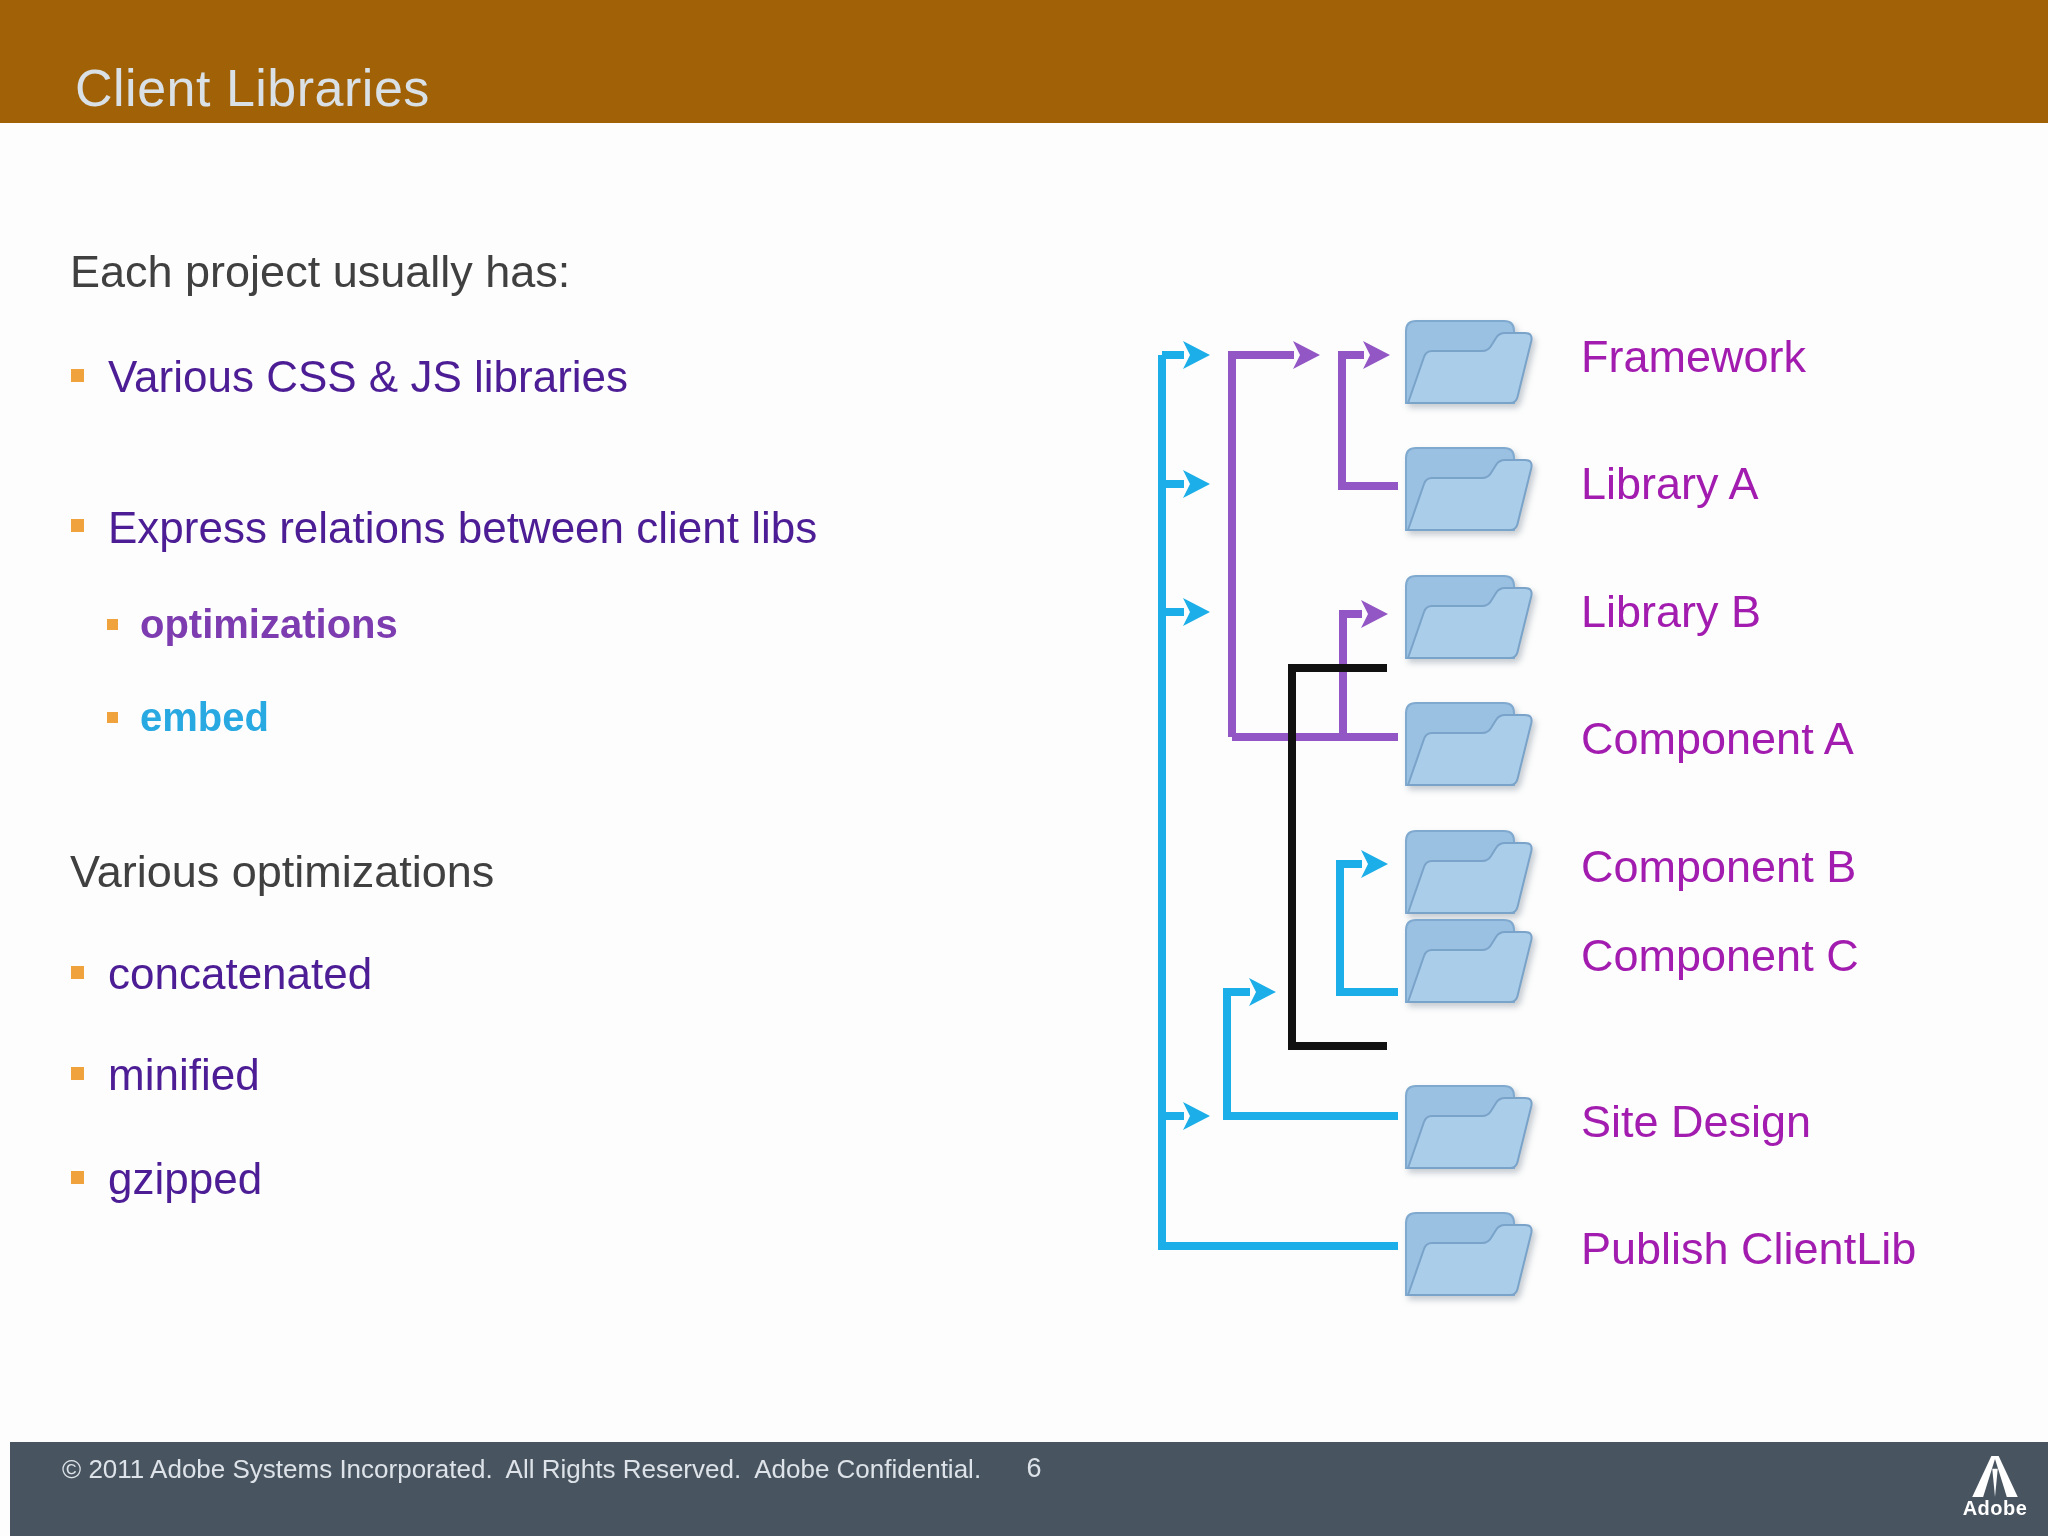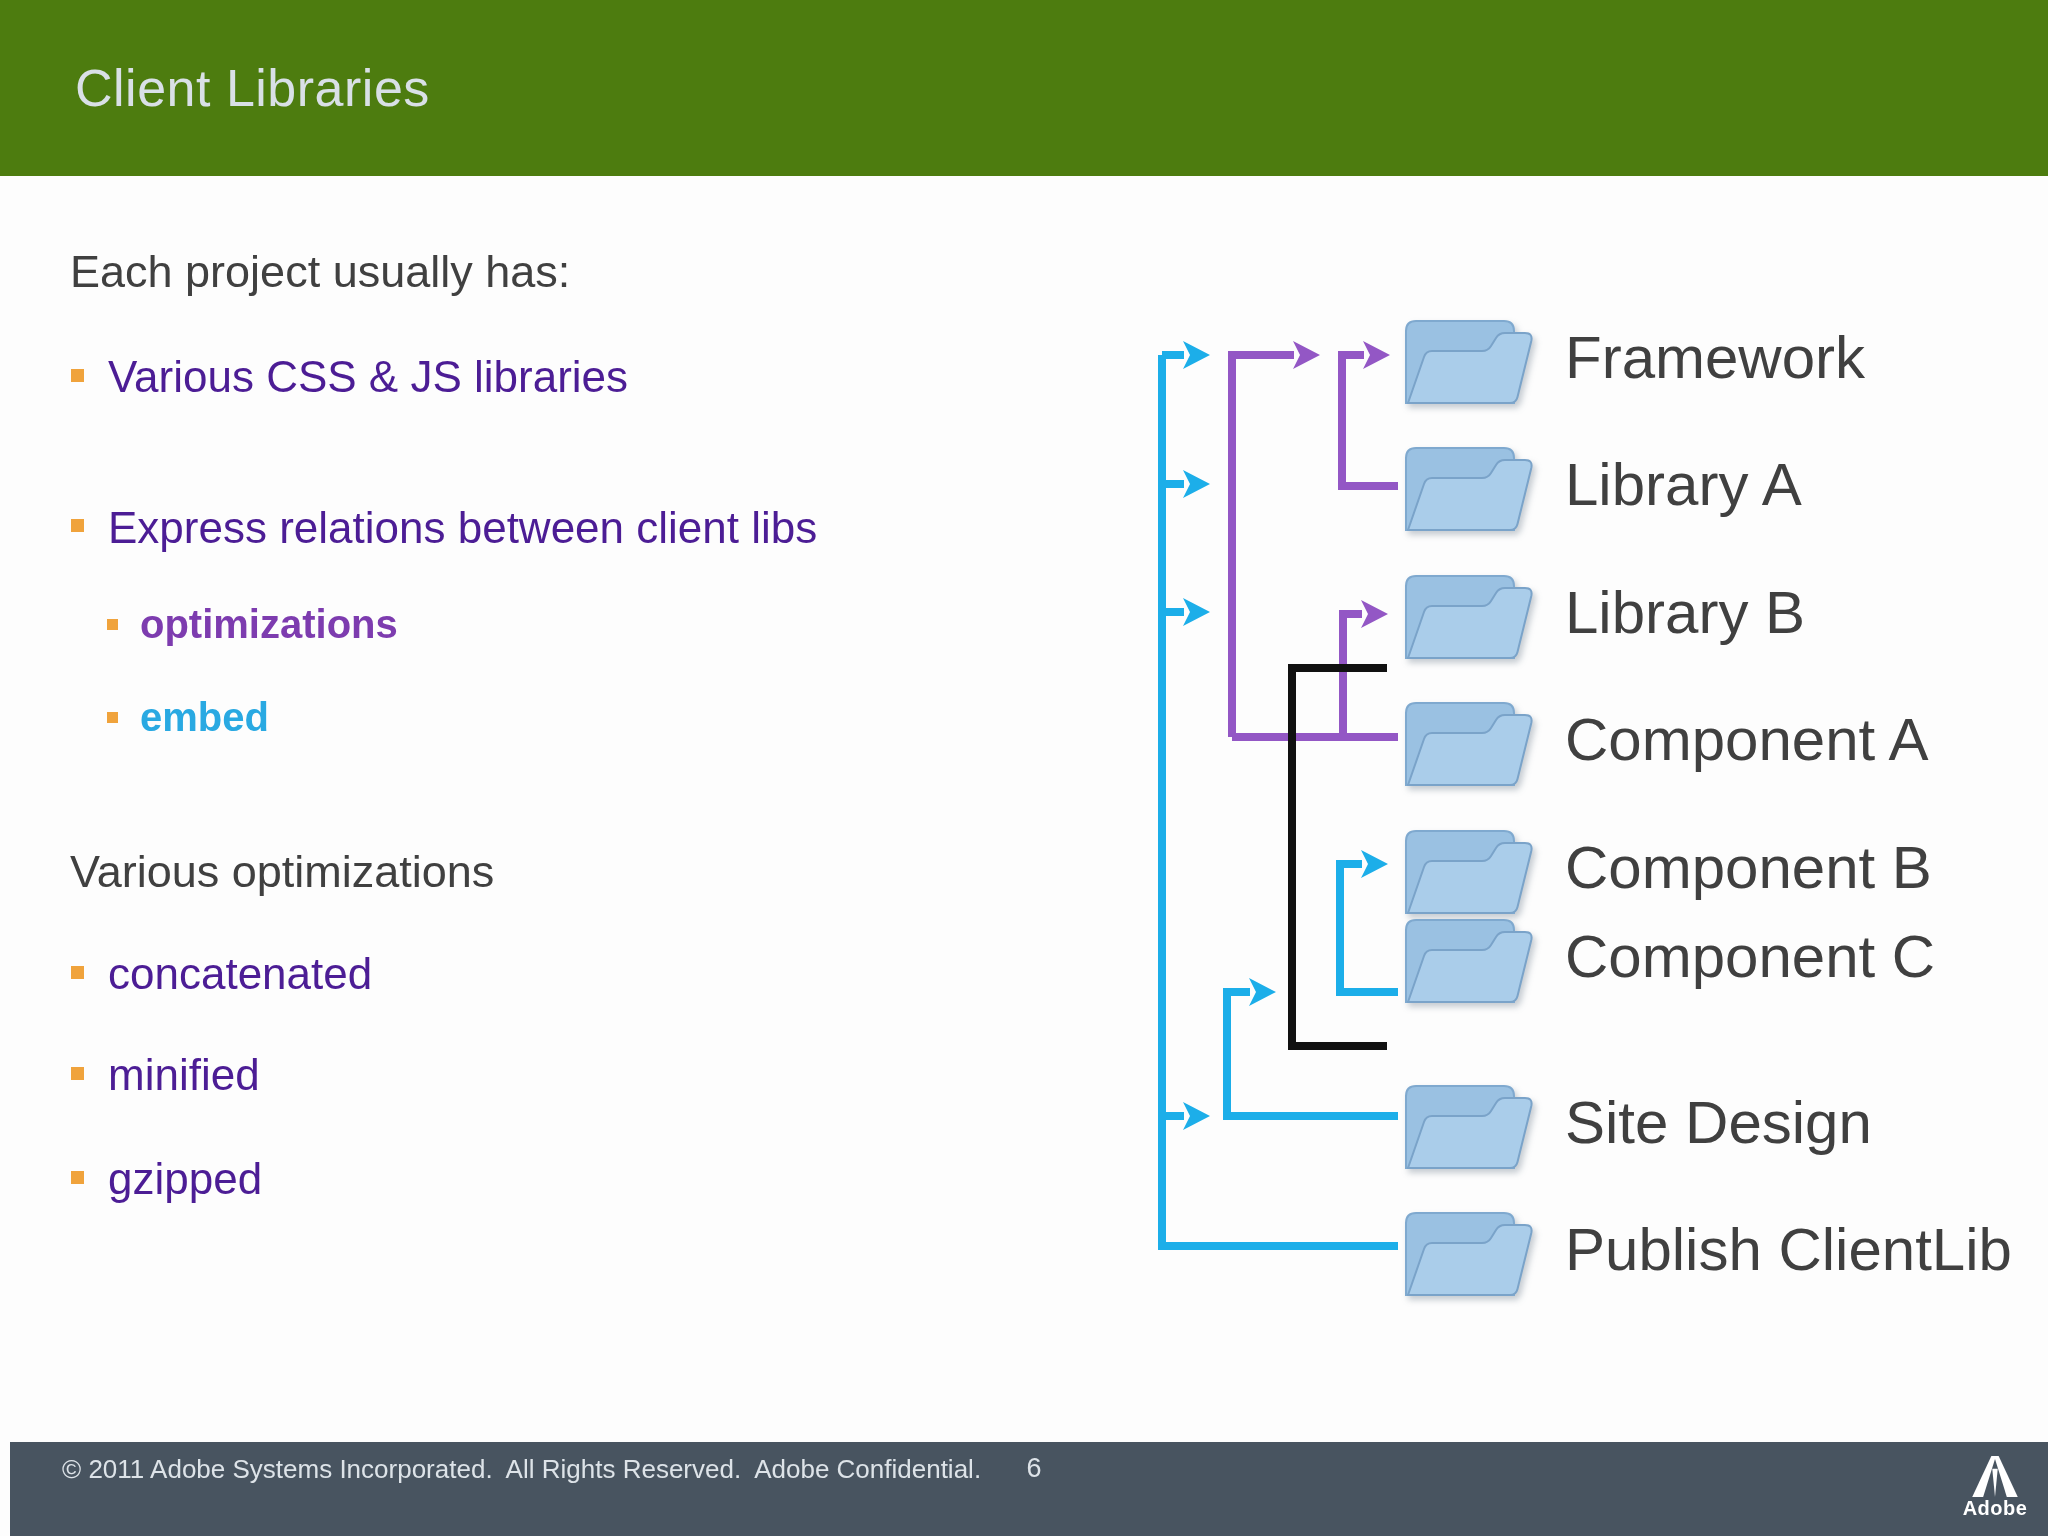--- a/index.html
+++ b/index.html
@@ -1,34 +1,34 @@
 <!DOCTYPE html>
 <html><head>
 <meta charset="utf-8">
 <style>
   html,body{margin:0;padding:0;background:#ffffff;}
   .slide{position:relative;width:2048px;height:1536px;background:#fdfdfd;overflow:hidden;
          font-family:"Liberation Sans",sans-serif;}
   
-  .hdr{position:absolute;left:0;top:0;width:100%;height:176px;background:#4d7c0f;}
+  .hdr{position:absolute;left:0;top:0;width:100%;height:123px;background:#a16207;}
   .title{position:absolute;left:75px;top:58px;font-size:52px;font-weight:400;
          color:#d9e0e6;letter-spacing:.5px;white-space:nowrap;}
   
   .h0{position:absolute;left:70px;font-size:45px;color:#404040;white-space:nowrap;}
   .li1{position:absolute;left:108px;font-size:44px;color:#4c1d95;white-space:nowrap;}
   .sq1{position:absolute;left:71px;width:13px;height:13px;background:#f0a33c;}
   .li2{position:absolute;left:140px;font-size:40px;font-weight:bold;white-space:nowrap;}
   .sq2{position:absolute;left:107px;width:11px;height:11px;background:#f0a33c;}
   .purple{color:#7d3caf;}
   .cyan{color:#29a9e2;}
   
   .lines{position:absolute;left:0;top:0;width:2048px;height:1536px;pointer-events:none;}
   .node{position:absolute;left:1396px;height:100px;display:flex;align-items:center;gap:24px;}
   .node .ficon{width:145px;height:100px;flex:none;filter:drop-shadow(3px 4px 3px rgba(70,90,110,.30));}
-  .nlabel{font-size:60px;color:#404040;white-space:nowrap;}
+  .nlabel{font-size:45px;color:#a21caf;white-space:nowrap;margin-left:16px;}
   .node.bold .nlabel{font-weight:normal;}
   
   .ftr{position:absolute;left:0;bottom:0;width:100%;height:94px;background:#485460;margin-left:10px;}
   .ftr-text{position:absolute;left:52px;top:12px;font-size:26px;color:#dde3e8;white-space:pre;}
   .page-num{position:absolute;left:0;top:11px;width:100%;text-align:center;font-size:27px;color:#dde3e8;}
   .adobe{position:absolute;right:30px;top:14px;width:66px;text-align:center;}
   .adobe svg{width:46px;height:41px;display:block;margin:0 auto;}
   .adobe-word{font-size:20px;font-weight:bold;color:#ffffff;letter-spacing:.5px;}
 </style>
 </head>

